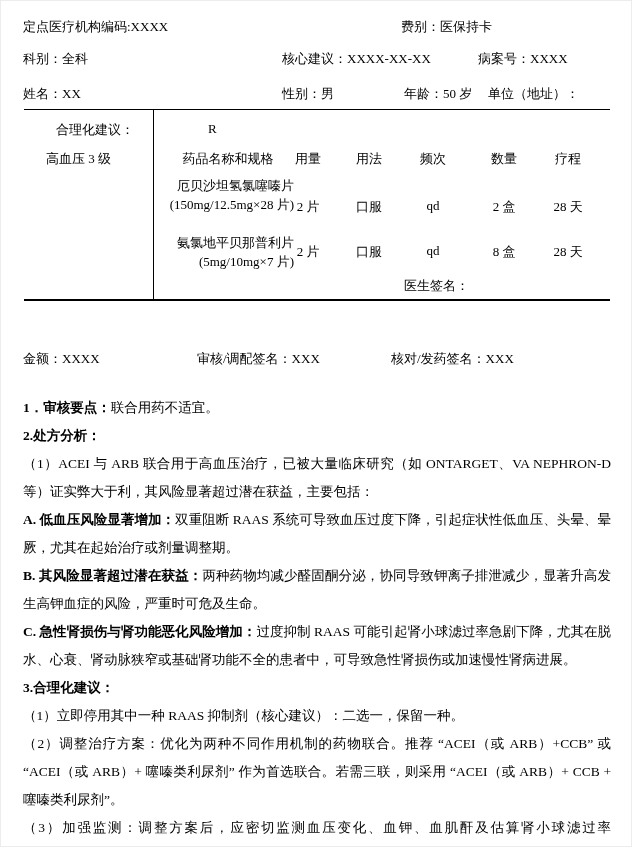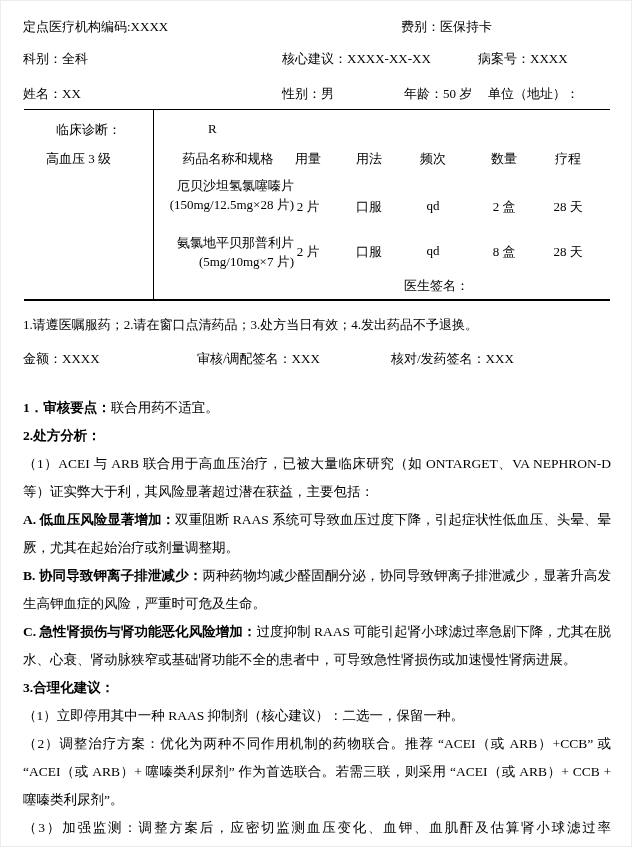--- a/index.html
+++ b/index.html
@@ -41,21 +41,21 @@
 
   <span class="abs" style="left:22px;top:84px">姓名：XX</span>
   <span class="abs" style="left:281px;top:84px">性别：男</span>
   <span class="abs" style="left:403px;top:84px">年龄：50 岁</span>
   <span class="abs" style="left:487px;top:84px">单位（地址）：</span>
 
   <div class="hline" style="top:108px"></div>
   <div class="hline thick" style="top:298px"></div>
   <div class="vline" style="left:152px;top:108px;height:190px"></div>
 
-  <span class="abs" style="left:55px;top:120px">临床诊断：</span>
+  <span class="abs" style="left:55px;top:120px">合理化建议：</span>
   <span class="abs" style="left:45px;top:149px">高血压 3 级</span>
 
   <span class="abs" style="left:207px;top:120px">R</span>
 
   <span class="abs ctr" style="left:227px;top:149px">药品名称和规格</span>
   <span class="abs ctr" style="left:307px;top:149px">用量</span>
   <span class="abs ctr" style="left:368px;top:149px">用法</span>
   <span class="abs ctr" style="left:432px;top:149px">频次</span>
   <span class="abs ctr" style="left:503px;top:149px">数量</span>
   <span class="abs ctr" style="left:567px;top:149px">疗程</span>
@@ -75,31 +75,30 @@
     <div>(5mg/10mg×7 片)</div>
   </div>
   <span class="abs ctr" style="left:307px;top:242px">2 片</span>
   <span class="abs ctr" style="left:368px;top:242px">口服</span>
   <span class="abs ctr" style="left:432px;top:242px">qd</span>
   <span class="abs ctr" style="left:503px;top:242px">8 盒</span>
   <span class="abs ctr" style="left:567px;top:242px">28 天</span>
 
   <span class="abs" style="left:403px;top:276px">医生签名：</span>
 
-  <span class="abs" style="left:22px;top:315px">1.请遵医嘱服药；2.请在窗口点清药品；3.处方当日有效；4.发出药品不予退换。</span>
   <span class="abs" style="left:22px;top:349px">金额：XXXX</span>
   <span class="abs" style="left:390px;top:349px">核对/发药签名：XXX</span>
   <span class="abs" style="left:196px;top:349px">审核/调配签名：XXX</span>
 
   <div class="analysis">
     <p><b>1．审核要点：</b><span>联合用药不适宜。</span></p>
     <p><b>2.处方分析：</b></p>
     <p><span>（1）ACEI 与 ARB 联合用于高血压治疗，已被大量临床研究（如 ONTARGET、VA NEPHRON-D 等）证实弊大于利，其风险显著超过潜在获益，主要包括：</span></p>
     <p><b>A. 低血压风险显著增加：</b><span>双重阻断 RAAS 系统可导致血压过度下降，引起症状性低血压、头晕、晕厥，尤其在起始治疗或剂量调整期。</span></p>
-    <p><b>B. 协同导致钾离子排泄减少：</b><span>两种药物均减少醛固酮分泌，协同导致钾离子排泄减少，显著升高发生高钾血症的风险，严重时可危及生命。</span></p>
+    <p><b>B. 其风险显著超过潜在获益：</b><span>两种药物均减少醛固酮分泌，协同导致钾离子排泄减少，显著升高发生高钾血症的风险，严重时可危及生命。</span></p>
     <p><b>C. 急性肾损伤与肾功能恶化风险增加：</b><span>过度抑制 RAAS 可能引起肾小球滤过率急剧下降，尤其在脱水、心衰、肾动脉狭窄或基础肾功能不全的患者中，可导致急性肾损伤或加速慢性肾病进展。</span></p>
     <p><b>3.合理化建议：</b></p>
     <p><span>（1）立即停用其中一种 RAAS 抑制剂（核心建议）：二选一，保留一种。</span></p>
     <p><span>（2）调整治疗方案：优化为两种不同作用机制的药物联合。推荐 “ACEI（或 ARB）+CCB” 或 “ACEI（或 ARB）+ 噻嗪类利尿剂” 作为首选联合。若需三联，则采用 “ACEI（或 ARB）+ CCB + 噻嗪类利尿剂”。</span></p>
     <p><span>（3）加强监测：调整方案后，应密切监测血压变化、血钾、血肌酐及估算肾小球滤过率（eGFR），尤其是在治疗初期。</span></p>
   </div>
 
 </div>
 
 </body></html>

